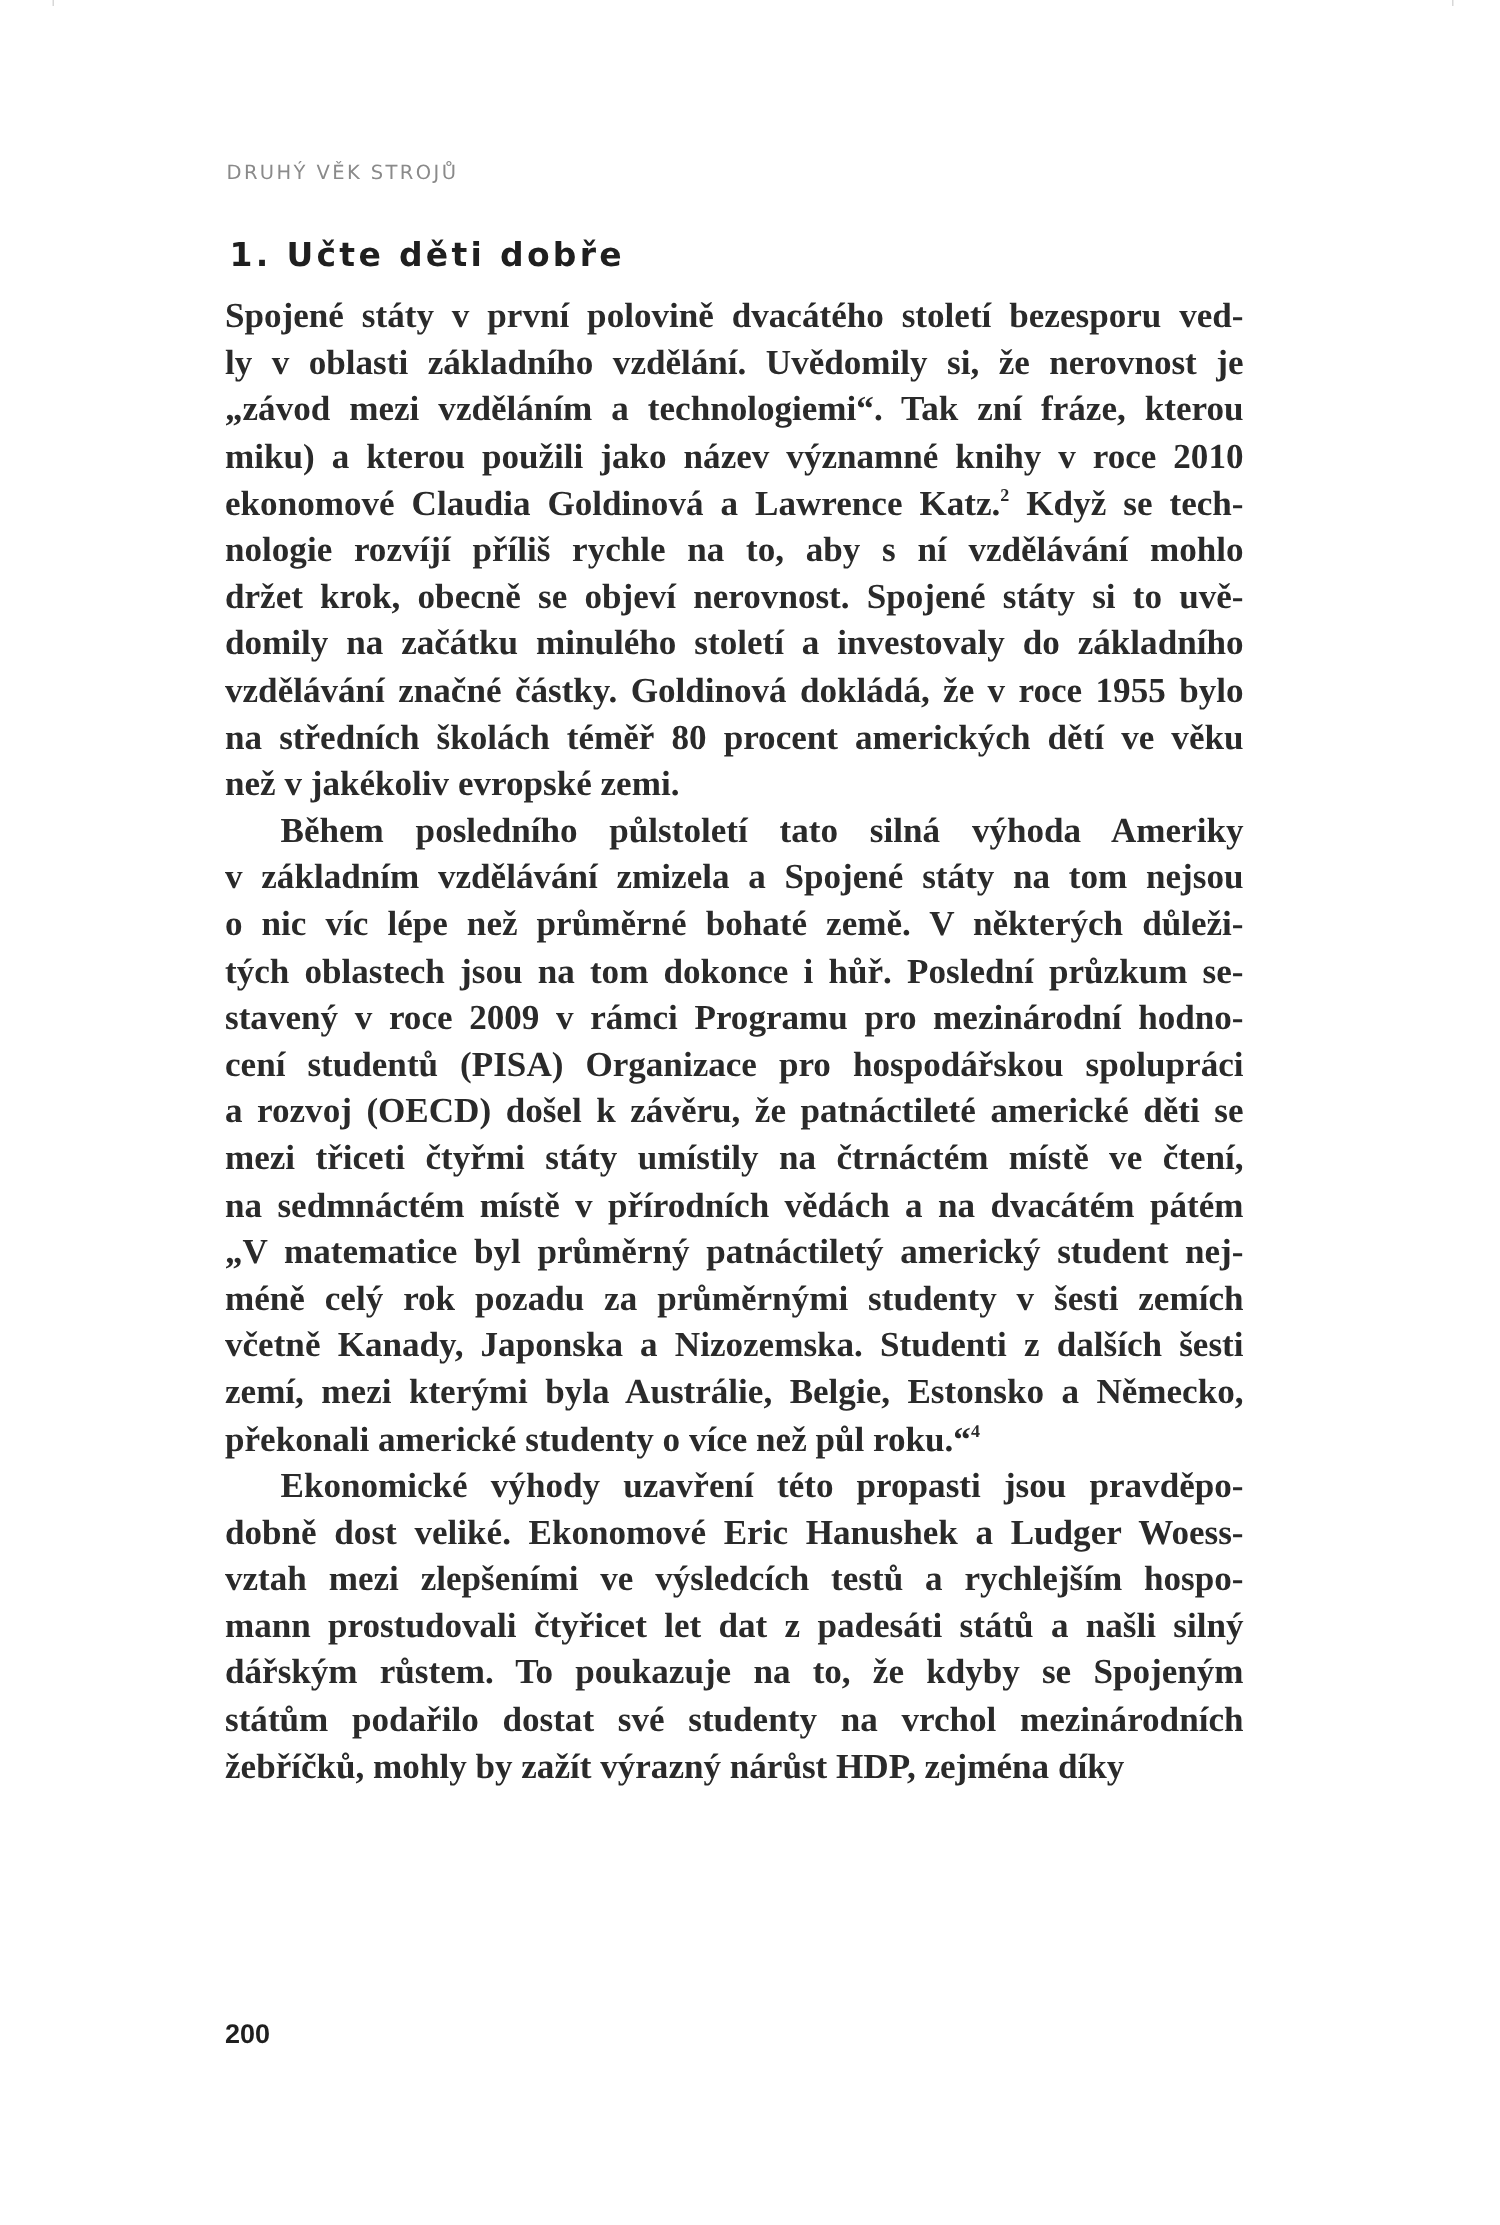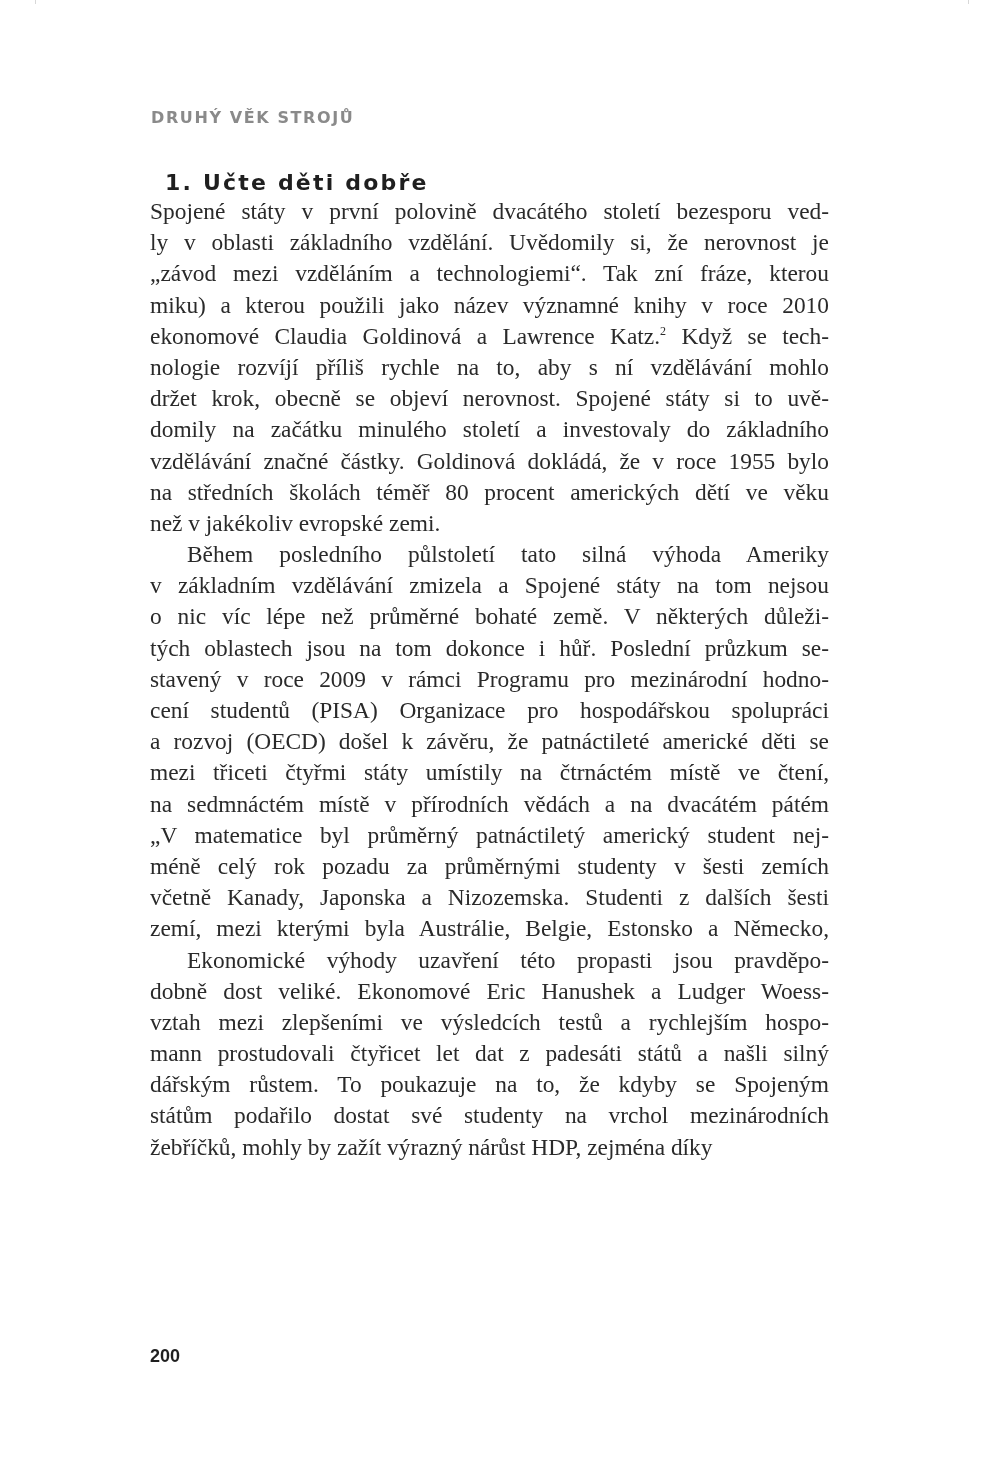--- a/index.html
+++ b/index.html
@@ -1,33 +1,33 @@
 <!DOCTYPE html>
 <html><head>
 <meta charset="utf-8">
 <style>
   html, body { margin: 0; padding: 0; background: #ffffff; }
   body { width: 1000px; height: 1483px; position: relative; overflow: hidden; }
   .page { position: absolute; left: 0; top: 0; width: 1000px; height: 1483px; background: #fff; }
   .running-head {
     position: absolute; left: 151px; top: 108px;
-    font-family: "DejaVu Sans", sans-serif; font-size: 16px; letter-spacing: 1.6px;
-    color: #8a8a8a; font-weight: bold; text-align: right;
+    font-family: "DejaVu Sans", sans-serif; font-size: 13px; letter-spacing: 1.6px;
+    color: #8a8a8a; font-weight: normal; text-align: right;
   }
   .section-title {
     position: absolute; left: 150px; top: 155px;
     font-family: "DejaVu Sans", sans-serif; font-weight: bold; font-size: 22px;
-    letter-spacing: 2.2px; color: #1f1f1f; margin: 15px;
+    letter-spacing: 2.2px; color: #1f1f1f; margin: 3px;
   }
   .body-text {
     position: absolute; left: 150px; top: 196px; width: 679px;
     font-family: "Liberation Serif", serif; font-size: 23.4px; line-height: 31.2px;
     color: #2a2a2a; margin: 0;
   }
-  .line { display: block; white-space: nowrap; text-align: justify; text-align-last: justify; height: 31.2px; }
+  .line { display: block; white-space: nowrap; text-align: justify; text-align-last: justify; height: 31.2px; font-weight: bold; }
   .line.last { text-align-last: left; }
   .line.indent { text-indent: 37px; }
   sup { font-size: 12px; line-height: 0; vertical-align: 9px; }
   .page-number {
     position: absolute; left: 150px; top: 1346px;
     font-family: Liberation Sans, sans-serif; font-weight: bold; font-size: 18px; color: #1f1f1f;
   }
   .corner-mark { position: absolute; top: 0; width: 1px; height: 4px; background: #d8d8d8; }
 </style>
 </head>
@@ -61,20 +61,21 @@
         <span class="line">tých oblastech jsou na tom dokonce i hůř. Poslední průzkum se-</span>
         <span class="line">stavený v roce 2009 v rámci Programu pro mezinárodní hodno-</span>
         <span class="line">cení studentů (PISA) Organizace pro hospodářskou spolupráci</span>
         <span class="line">a rozvoj (OECD) došel k závěru, že patnáctileté americké děti se</span>
         <span class="line">mezi třiceti čtyřmi státy umístily na čtrnáctém místě ve čtení,</span>
         <span class="line">na sedmnáctém místě v přírodních vědách a na dvacátém pátém</span>
         <span class="line">„V matematice byl průměrný patnáctiletý americký student nej-</span>
         <span class="line">méně celý rok pozadu za průměrnými studenty v šesti zemích</span>
         <span class="line">včetně Kanady, Japonska a Nizozemska. Studenti z dalších šesti</span>
         <span class="line">zemí, mezi kterými byla Austrálie, Belgie, Estonsko a Německo,</span>
+        <span class="line last">překonali americké studenty o více než půl roku.“<sup>4</sup></span>
       </div>
       <div>
         <span class="line indent">Ekonomické výhody uzavření této propasti jsou pravděpo-</span>
         <span class="line">dobně dost veliké. Ekonomové Eric Hanushek a Ludger Woess-</span>
         <span class="line">vztah mezi zlepšeními ve výsledcích testů a rychlejším hospo-</span>
         <span class="line">mann prostudovali čtyřicet let dat z padesáti států a našli silný</span>
         <span class="line">dářským růstem. To poukazuje na to, že kdyby se Spojeným</span>
         <span class="line">státům podařilo dostat své studenty na vrchol mezinárodních</span>
         <span class="line last">žebříčků, mohly by zažít výrazný nárůst HDP, zejména díky</span>
       </div>

